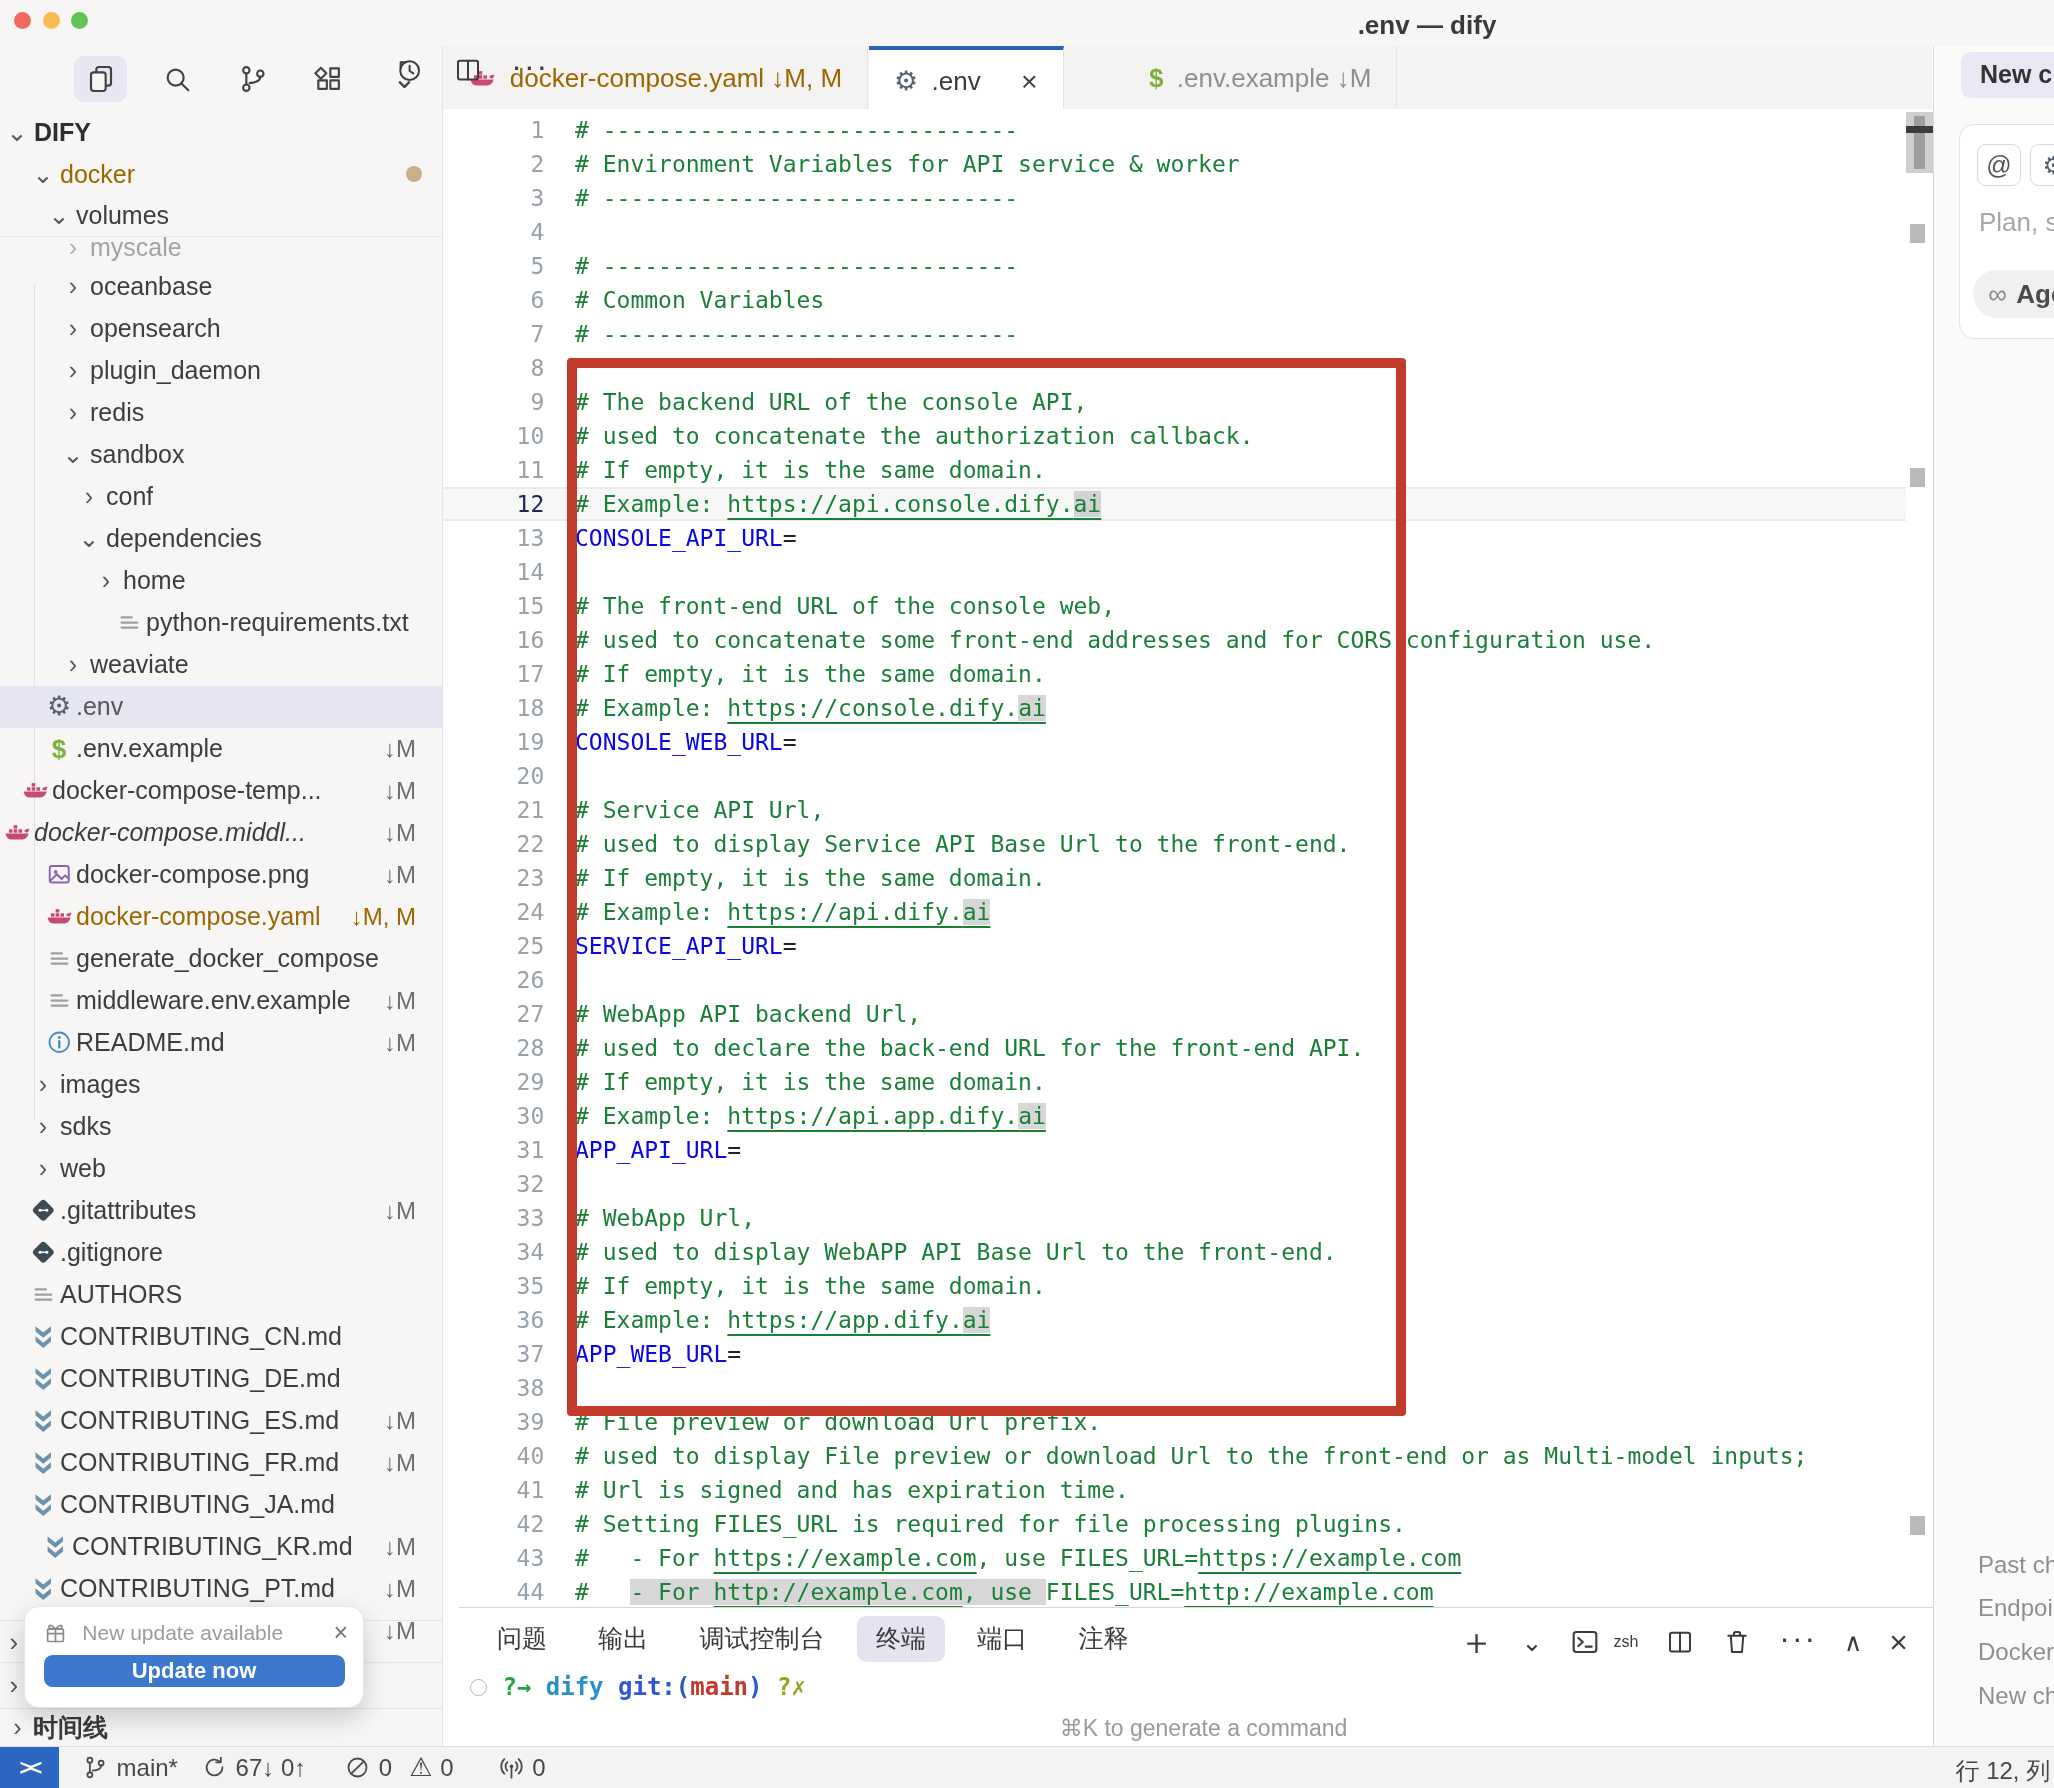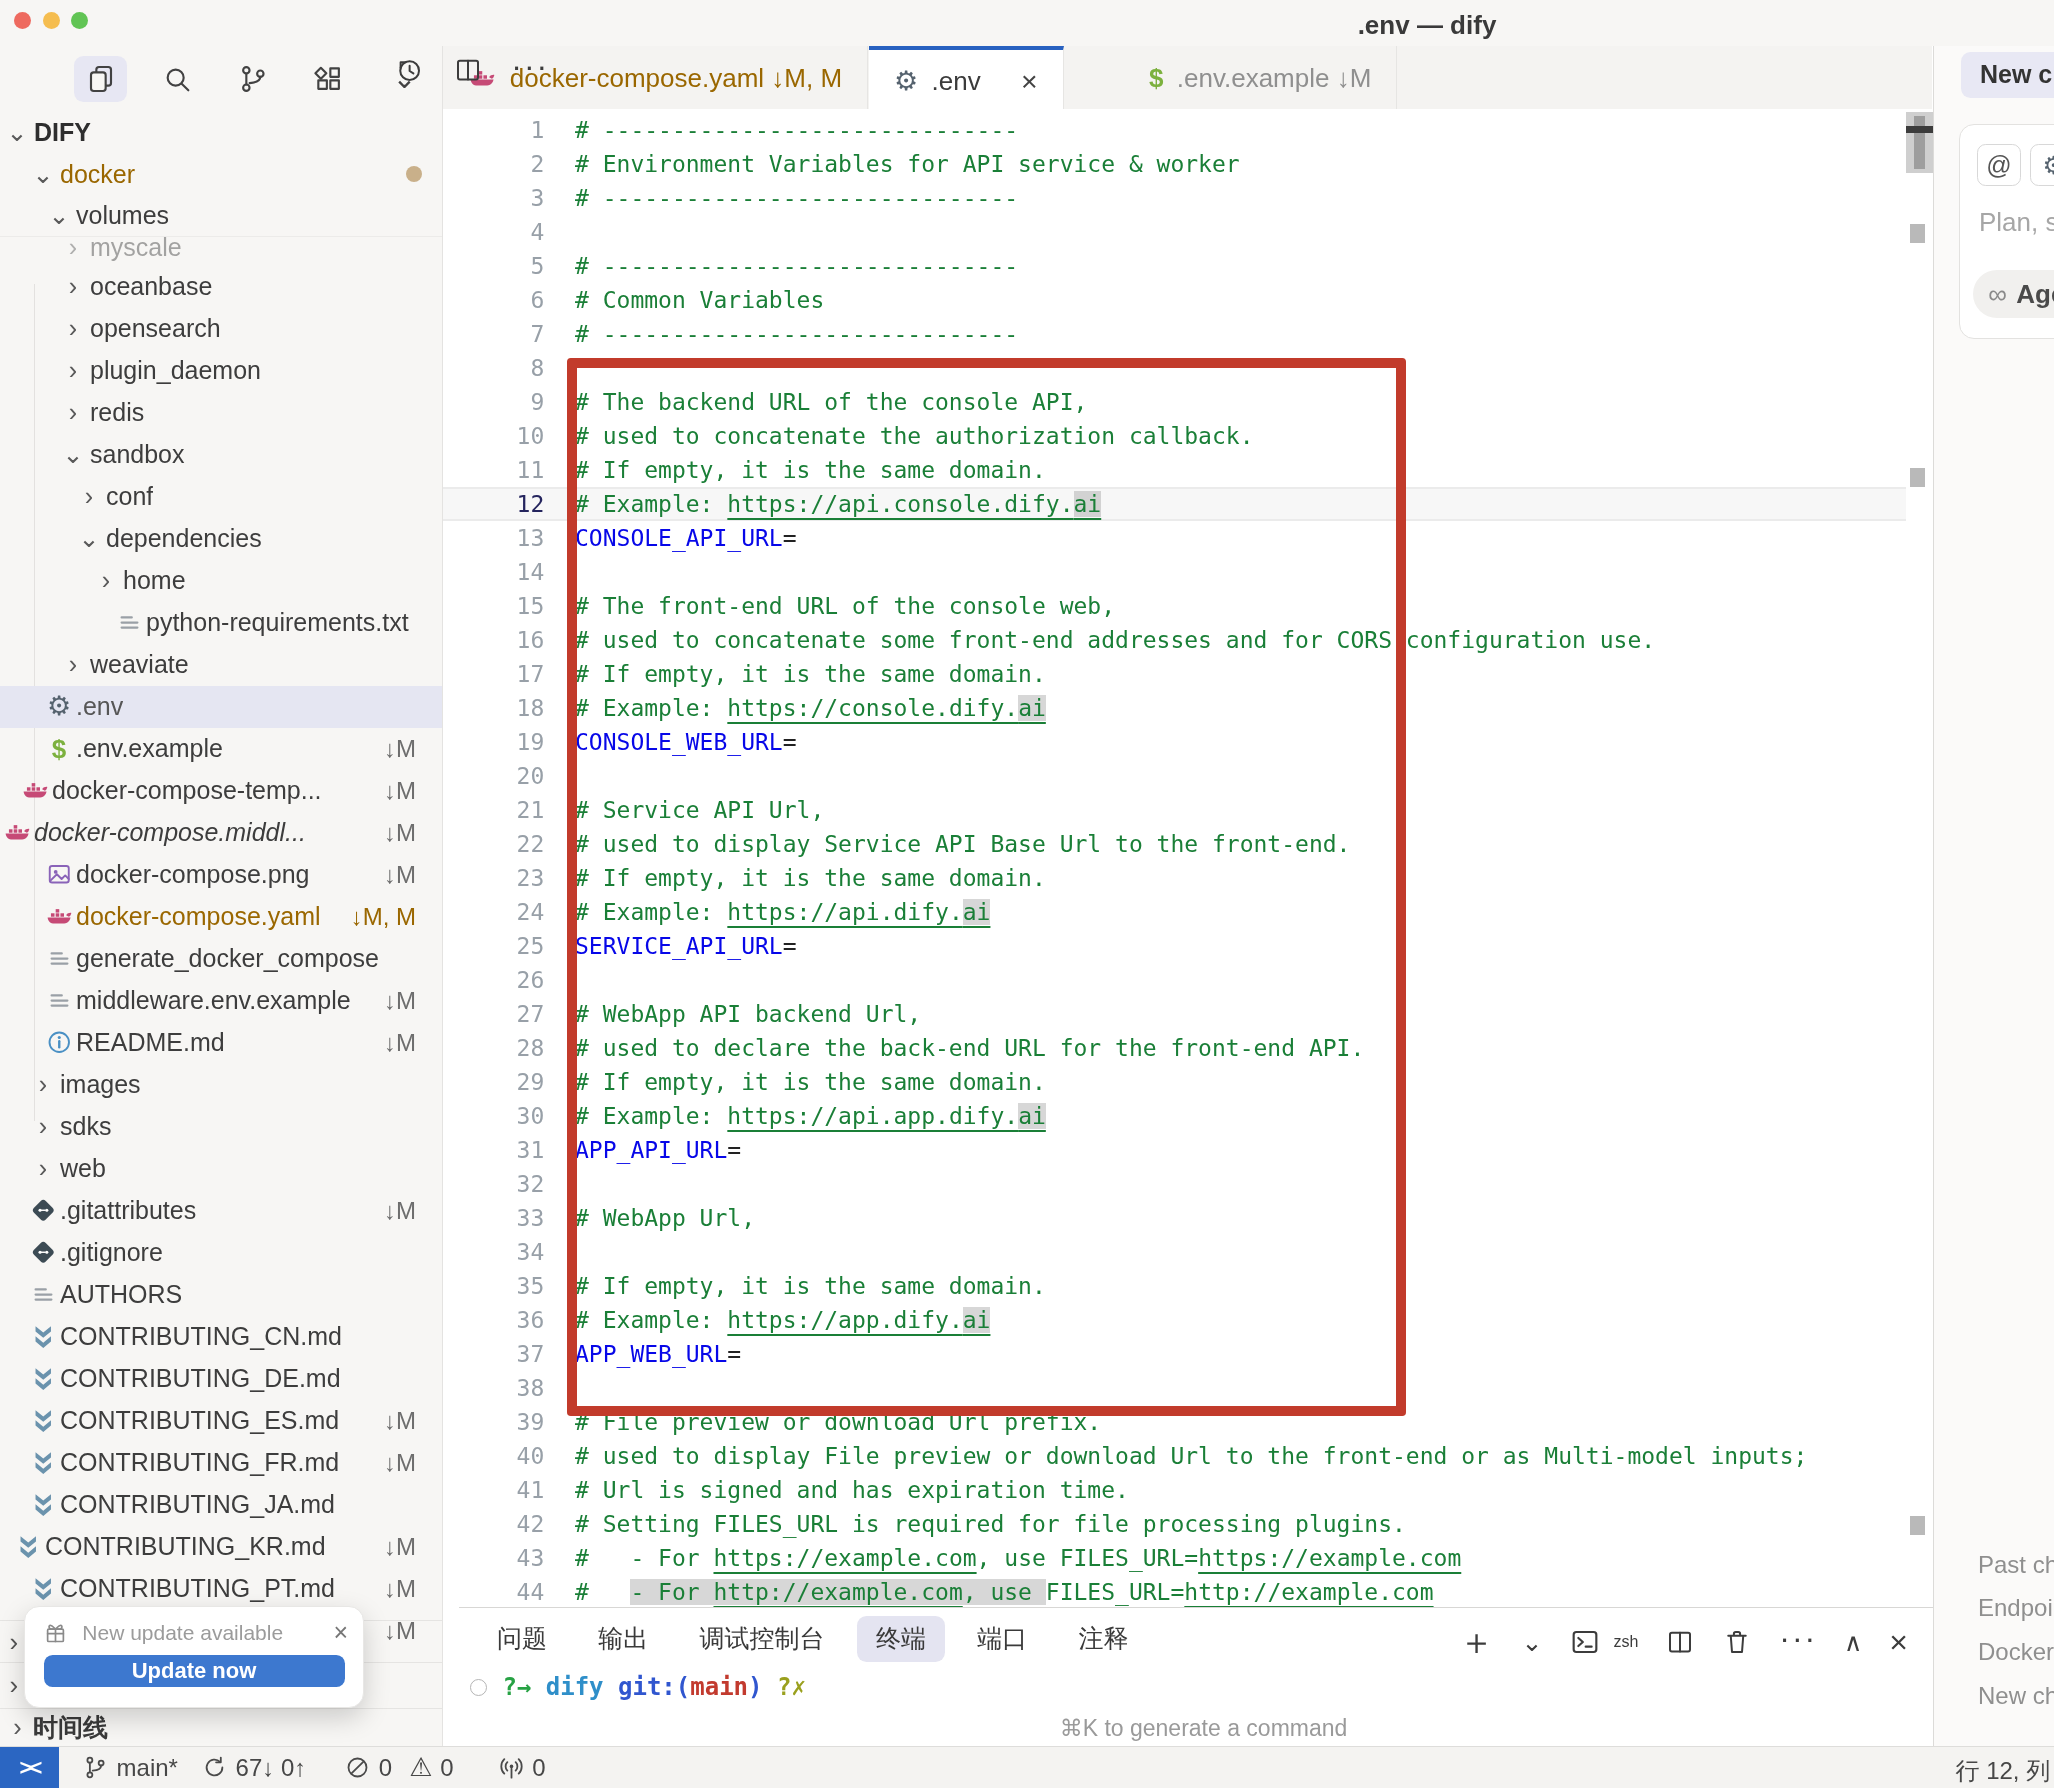--- a/index.html
+++ b/index.html
@@ -547,21 +547,21 @@
               <g fill="#6b93ad" stroke="none">
                 <path d="M5.5 3.5l6.5 5.4 6.5-5.4v4.4l-6.5 5.4-6.5-5.4z"></path>
                 <path d="M5.5 12l6.5 5.4 6.5-5.4v4.4l-6.5 5.4-6.5-5.4z"></path>
               </g>
             </svg>
           </span>
           <span class="tlabel">CONTRIBUTING_JA.md</span>
         </div>
       </div>
       <div class="trow">
-        <div class="tin" style="padding-left: 11px;">
+        <div class="tin" style="padding-left: 38px;">
           <span class="tslot">
             <svg width="28.5" height="28.5" viewBox="0 0 24 24" fill="none" stroke="currentColor" stroke-width="1.6" stroke-linecap="round" stroke-linejoin="round">
               <g fill="#6b93ad" stroke="none">
                 <path d="M5.5 3.5l6.5 5.4 6.5-5.4v4.4l-6.5 5.4-6.5-5.4z"></path>
                 <path d="M5.5 12l6.5 5.4 6.5-5.4v4.4l-6.5 5.4-6.5-5.4z"></path>
               </g>
             </svg>
           </span>
           <span class="tlabel">CONTRIBUTING_KR.md</span>
         </div>
@@ -790,20 +790,21 @@
       <div class="eline">
         <span class="gut">32</span>
         <span class="codepart"></span>
       </div>
       <div class="eline">
         <span class="gut">33</span>
         <span class="codepart"><span class="c"># WebApp Url,</span></span>
       </div>
       <div class="eline">
         <span class="gut">34</span>
+        <span class="codepart"><span class="c"># used to display WebAPP API Base Url to the front-end.</span></span>
       </div>
       <div class="eline">
         <span class="gut">35</span>
         <span class="codepart"><span class="c"># If empty, it is the same domain.</span></span>
       </div>
       <div class="eline">
         <span class="gut">36</span>
         <span class="codepart"><span class="c"># Example: </span><span class="u">https://app.dify.</span><span class="u hi">ai</span></span>
       </div>
       <div class="eline">

